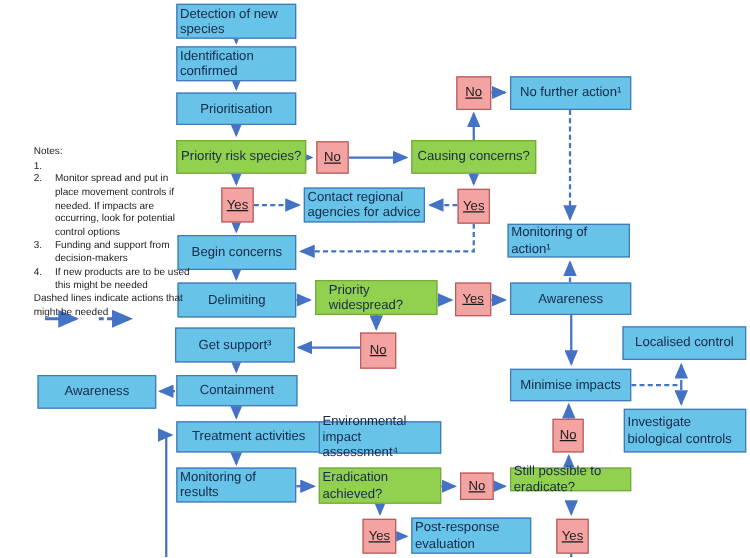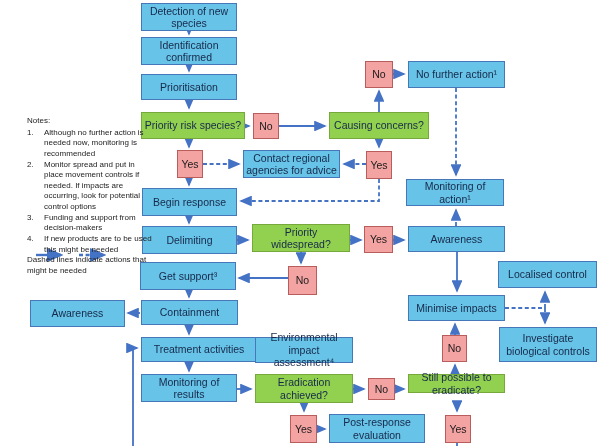--- a/index.html
+++ b/index.html
@@ -3,24 +3,24 @@
 <meta charset="utf-8">
 <style>
   html,body{margin:0;padding:0;background:#ffffff;font-family:"Liberation Sans",sans-serif;}
   .canvas{position:relative;width:600px;height:446px;background:#ffffff;overflow:hidden;}
   .connectors{position:absolute;left:0;top:0;width:600px;height:446px;}
   .connectors path{fill:none;stroke:var(--arrow,#4472C4);stroke-width:1.8;}
   .connectors path.d{stroke-dasharray:4 2.6;}
   .connectors path.leg{stroke-width:2.4;}
   #ah path{fill:var(--arrow,#4472C4);stroke:none;}
   .node{position:absolute;box-sizing:border-box;display:flex;align-items:center;justify-content:center;
-        text-align:center;font-size:10.5px;line-height:1.18;color:#16294a;padding:1px 2px;}
+        font-size:10.5px;line-height:1.18;color:#16294a;padding:1px 2px;}
   .blue{background:var(--blue-fill,#67C3E7);border:1.5px solid var(--blue-border,#4677B8);}
   .green{background:var(--green-fill,#92D050);border:1.5px solid var(--green-border,#76A83C);}
-  .pink{background:var(--pink-fill,#F4A3A3);border:1.5px solid var(--pink-border,#B85C5C);color:#1b1b1b;}
+  .pink{background:var(--pink-fill,#F4A3A3);border:1.5px solid var(--pink-border,#B85C5C);color:#1b1b1b;text-decoration:underline;}
   .pad{padding:1px 10px;}
   .notes{position:absolute;left:27px;top:86px;width:128px;font-size:8px;line-height:1.33;color:#222;}
   .notes-title{margin-bottom:1px;margin-top:30px;}
   .note-item{display:flex;}
   .note-num{width:17px;flex:0 0 17px;}
   .note-text{flex:1;}
   .notes-footer{margin-top:0;}
 </style>
 </head>
 <body>
@@ -78,21 +78,21 @@
 
     <path class="leg" d="M36,255 L61,255" marker-end="url(#ah)"></path>
     <path class="d leg" d="M79,255 L104,255" marker-end="url(#ah)"></path>
   </svg>
 
   <div class="node blue" style="left:141px;top:3px;width:96px;height:28px">Detection of new species</div>
   <div class="node blue" style="left:141px;top:37px;width:96px;height:28px">Identification confirmed</div>
   <div class="node blue" style="left:141px;top:74px;width:96px;height:26px">Prioritisation</div>
   <div class="node blue" style="left:408px;top:61px;width:97px;height:27px">No further action¹</div>
   <div class="node blue" style="left:243px;top:150px;width:97px;height:28px">Contact regional agencies for advice</div>
-  <div class="node blue" style="left:142px;top:188px;width:95px;height:28px">Begin response</div>
+  <div class="node blue" style="left:142px;top:188px;width:95px;height:28px">Begin concerns</div>
   <div class="node blue" style="left:406px;top:179px;width:98px;height:27px">Monitoring of action¹</div>
   <div class="node blue" style="left:142px;top:226px;width:95px;height:28px">Delimiting</div>
   <div class="node blue" style="left:408px;top:226px;width:97px;height:26px">Awareness</div>
   <div class="node blue" style="left:498px;top:261px;width:99px;height:27px">Localised control</div>
   <div class="node blue" style="left:140px;top:262px;width:96px;height:28px">Get support³</div>
   <div class="node blue" style="left:141px;top:300px;width:97px;height:25px">Containment</div>
   <div class="node blue" style="left:30px;top:300px;width:95px;height:27px">Awareness</div>
   <div class="node blue" style="left:408px;top:295px;width:97px;height:26px">Minimise impacts</div>
   <div class="node blue" style="left:499px;top:327px;width:98px;height:35px">Investigate biological controls</div>
   <div class="node blue" style="left:141px;top:337px;width:116px;height:25px">Treatment activities</div>
@@ -114,21 +114,20 @@
   <div class="node pink" style="left:288px;top:266px;width:29px;height:29px">No</div>
   <div class="node pink" style="left:442px;top:335px;width:25px;height:27px">No</div>
   <div class="node pink" style="left:368px;top:378px;width:27px;height:22px">No</div>
   <div class="node pink" style="left:290px;top:415px;width:27px;height:28px">Yes</div>
   <div class="node pink" style="left:445px;top:415px;width:26px;height:28px">Yes</div>
 
   <div class="notes">
     <div class="notes-title">Notes:</div>
     <div class="note-item">
       <span class="note-num">1.</span>
-      <span class="note-text">Although no further action is needed now, monitoring is recommended</span>
     </div>
     <div class="note-item">
       <span class="note-num">2.</span>
       <span class="note-text">Monitor spread and put in place movement controls if needed. If impacts are occurring, look for potential control options</span>
     </div>
     <div class="note-item">
       <span class="note-num">3.</span>
       <span class="note-text">Funding and support from decision-makers</span>
     </div>
     <div class="note-item">

